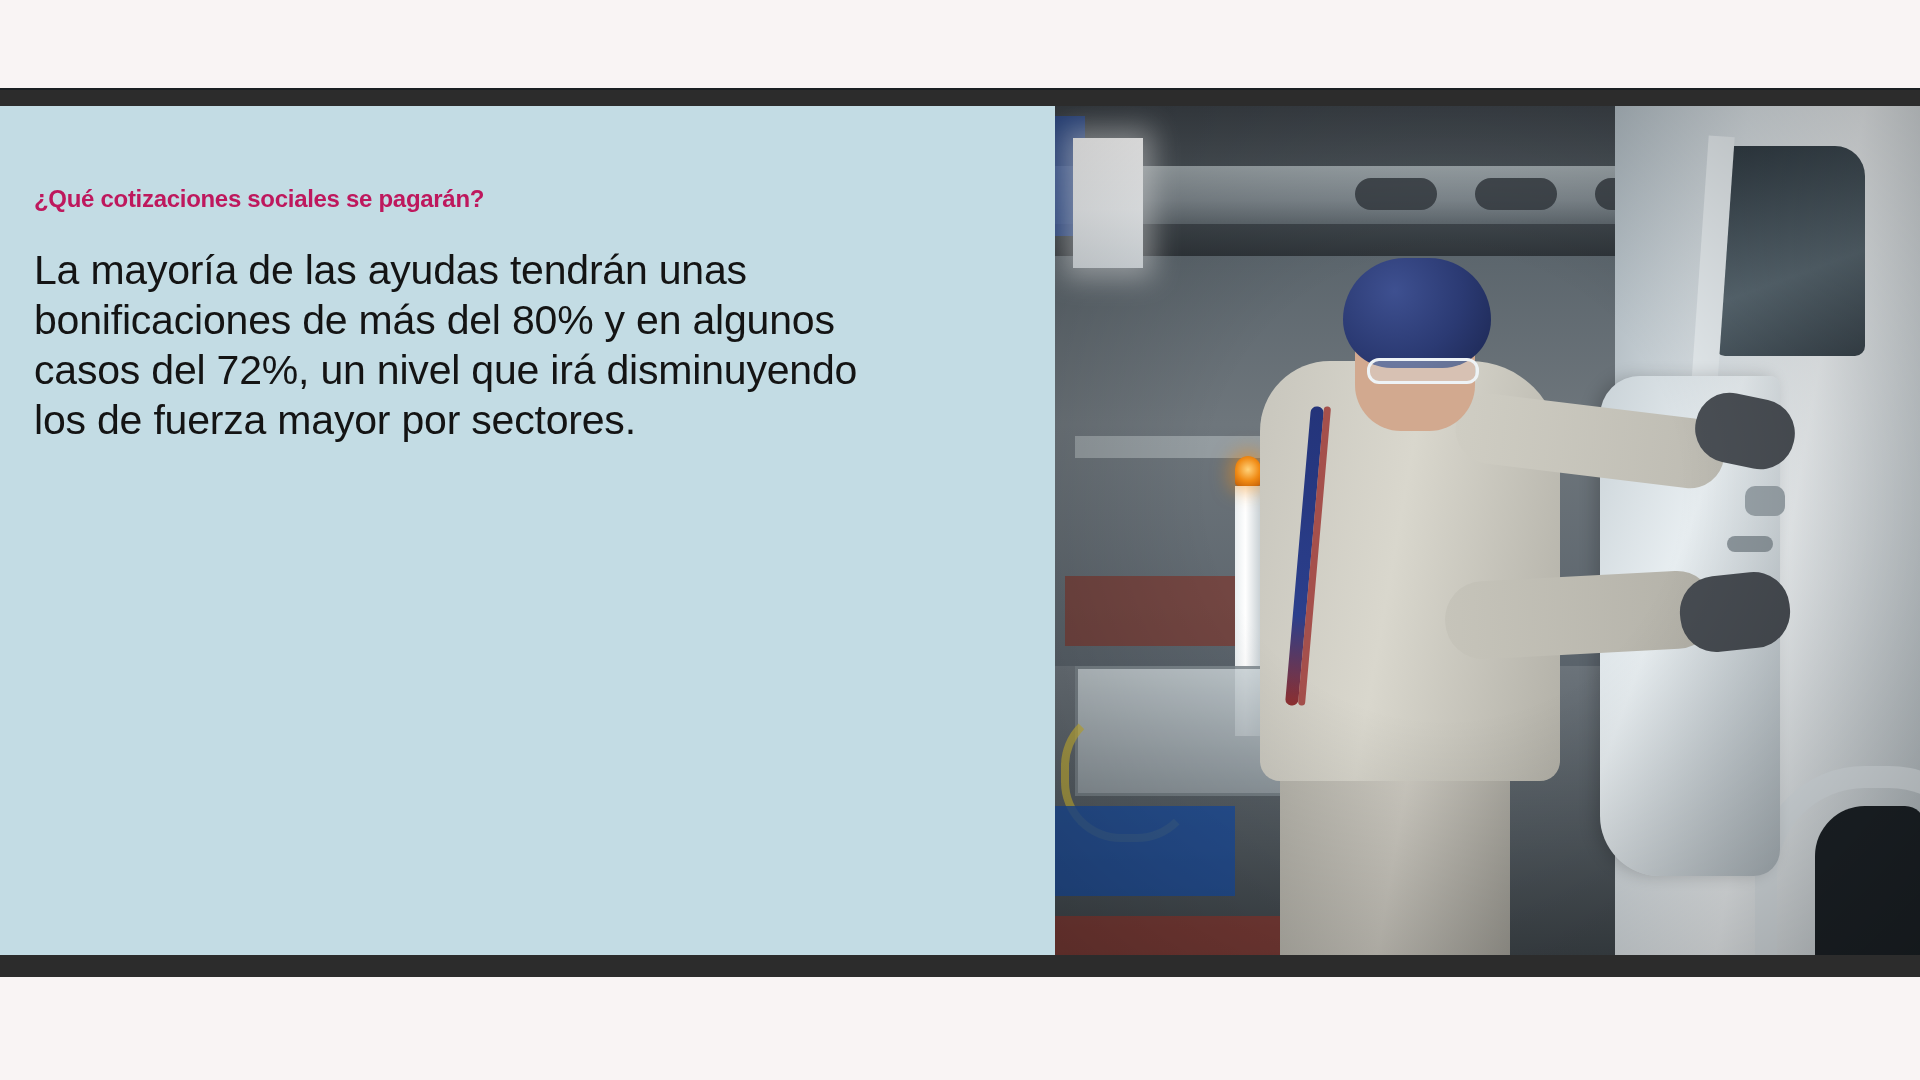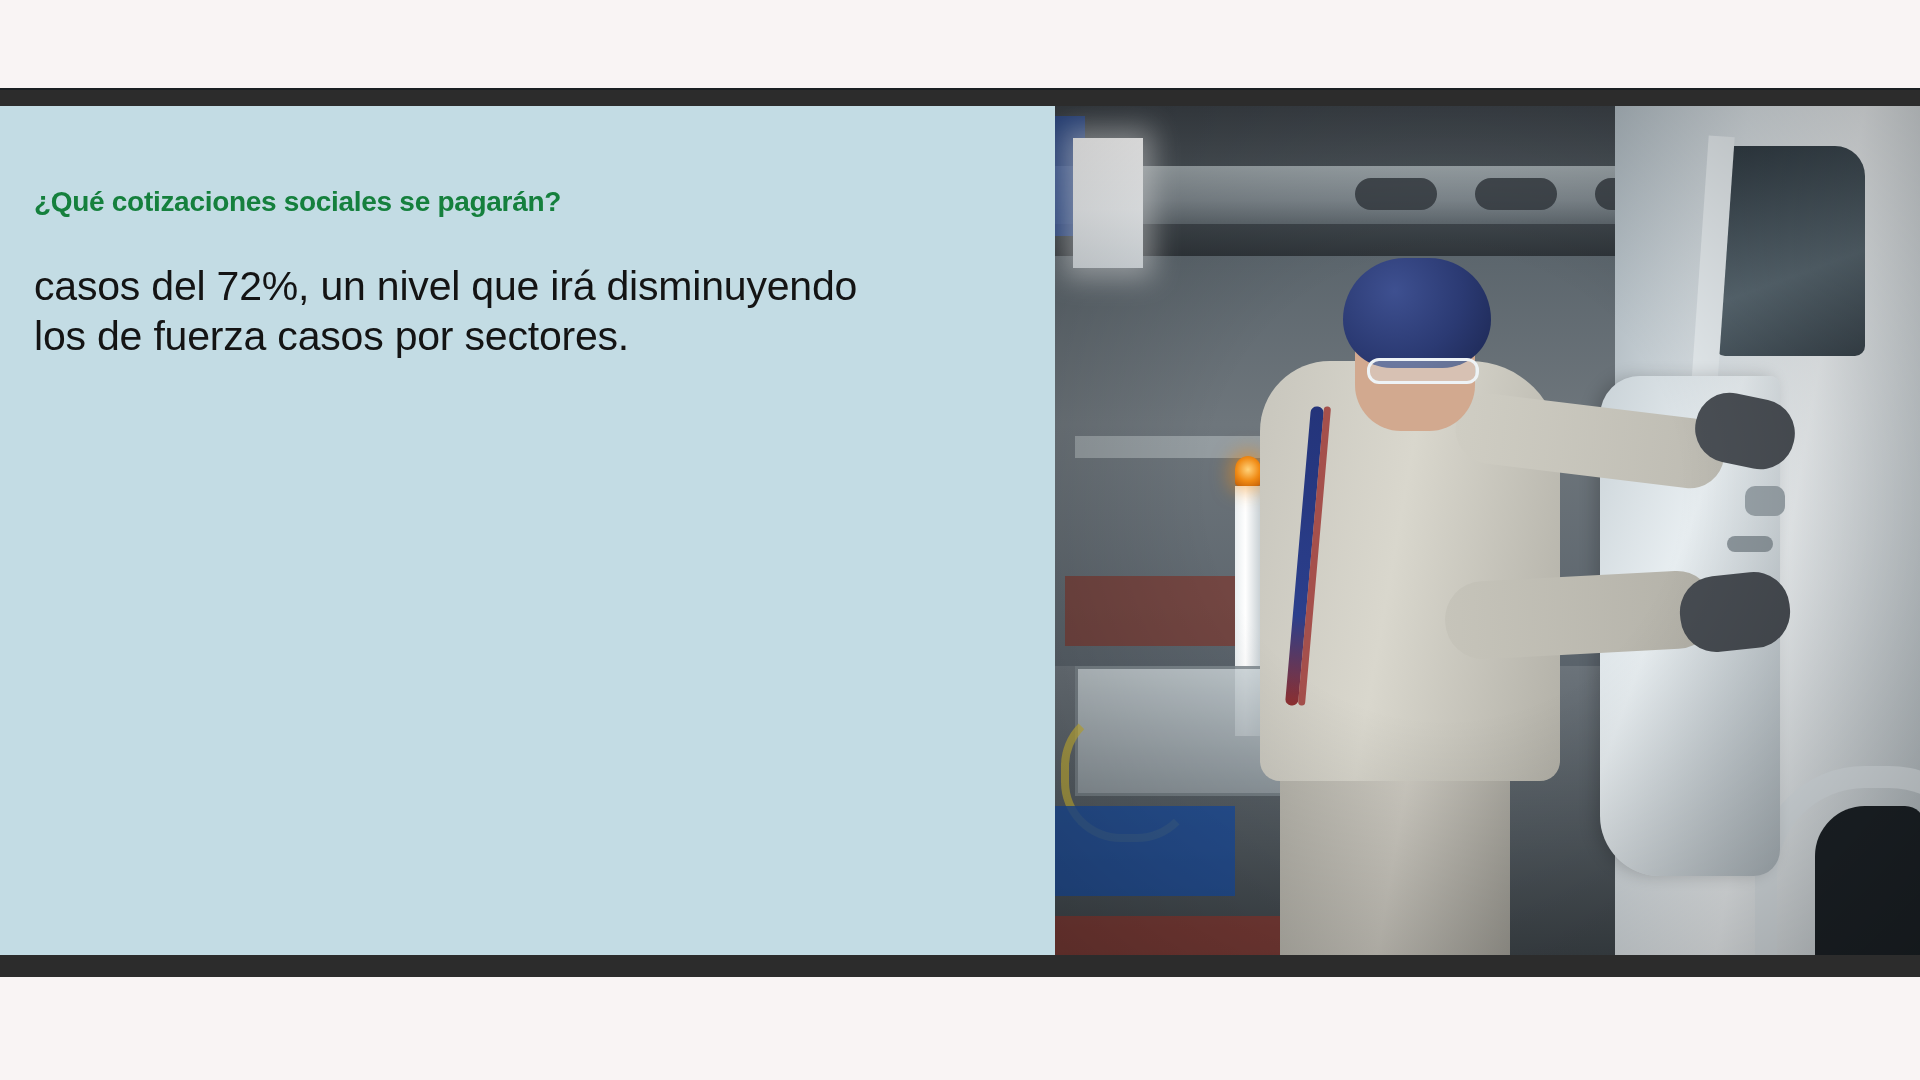--- a/index.html
+++ b/index.html
@@ -80,26 +80,26 @@
     left: 0;
     top: 0;
     width: 1055px;
     height: 849px;
     background: #c3dce4;
     box-sizing: border-box;
     padding: 80px 40px 0 34px;
   }
 
   .headline {
-    color: #15803d;
-    font-size: 28px;
+    color: #be185d;
+    font-size: 24px;
     font-weight: bold;
     line-height: 1.12;
     letter-spacing: -0.3px;
-    margin: 0 0 44px 0;
+    margin: 0 0 32px 0;
     white-space: nowrap;
   }
 
   .body-copy {
     color: #141414;
     font-size: 41px;
     font-weight: normal;
     line-height: 1.22;
     letter-spacing: -0.2px;
     margin: 0;
@@ -353,22 +353,24 @@
 
   <div class="top-strip"></div>
   <div class="bar-top"></div>
 
   <div class="video-stage">
 
     <div class="text-card">
       <h1 class="headline">¿Qué cotizaciones sociales se pagarán?</h1>
 
       <p class="body-copy">
+        <span class="line">La mayoría de las ayudas tendrán unas</span>
+        <span class="line">bonificaciones de más del 80% y en algunos</span>
         <span class="line">casos del 72%, un nivel que irá disminuyendo</span>
-        <span class="line">los de fuerza casos por sectores.</span>
+        <span class="line">los de fuerza mayor por sectores.</span>
       </p>
     </div>
 
     <div class="photo">
       <div class="ph-ceiling"></div>
       <div class="ph-ceilingband"></div>
       <div class="ph-vent" style="left:300px;"></div>
       <div class="ph-vent" style="left:420px;"></div>
       <div class="ph-vent" style="left:540px;"></div>
       <div class="ph-wall"></div>

